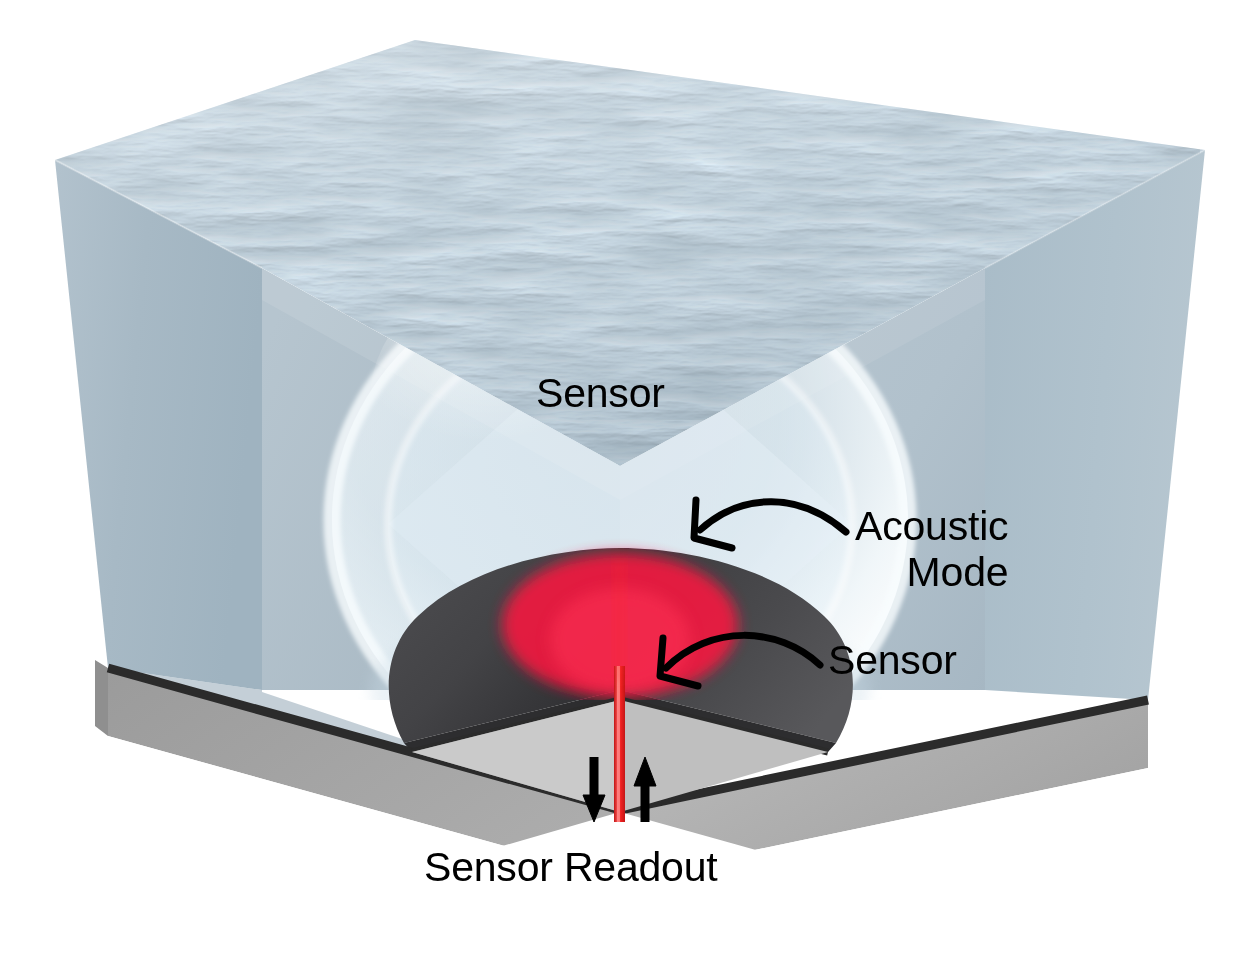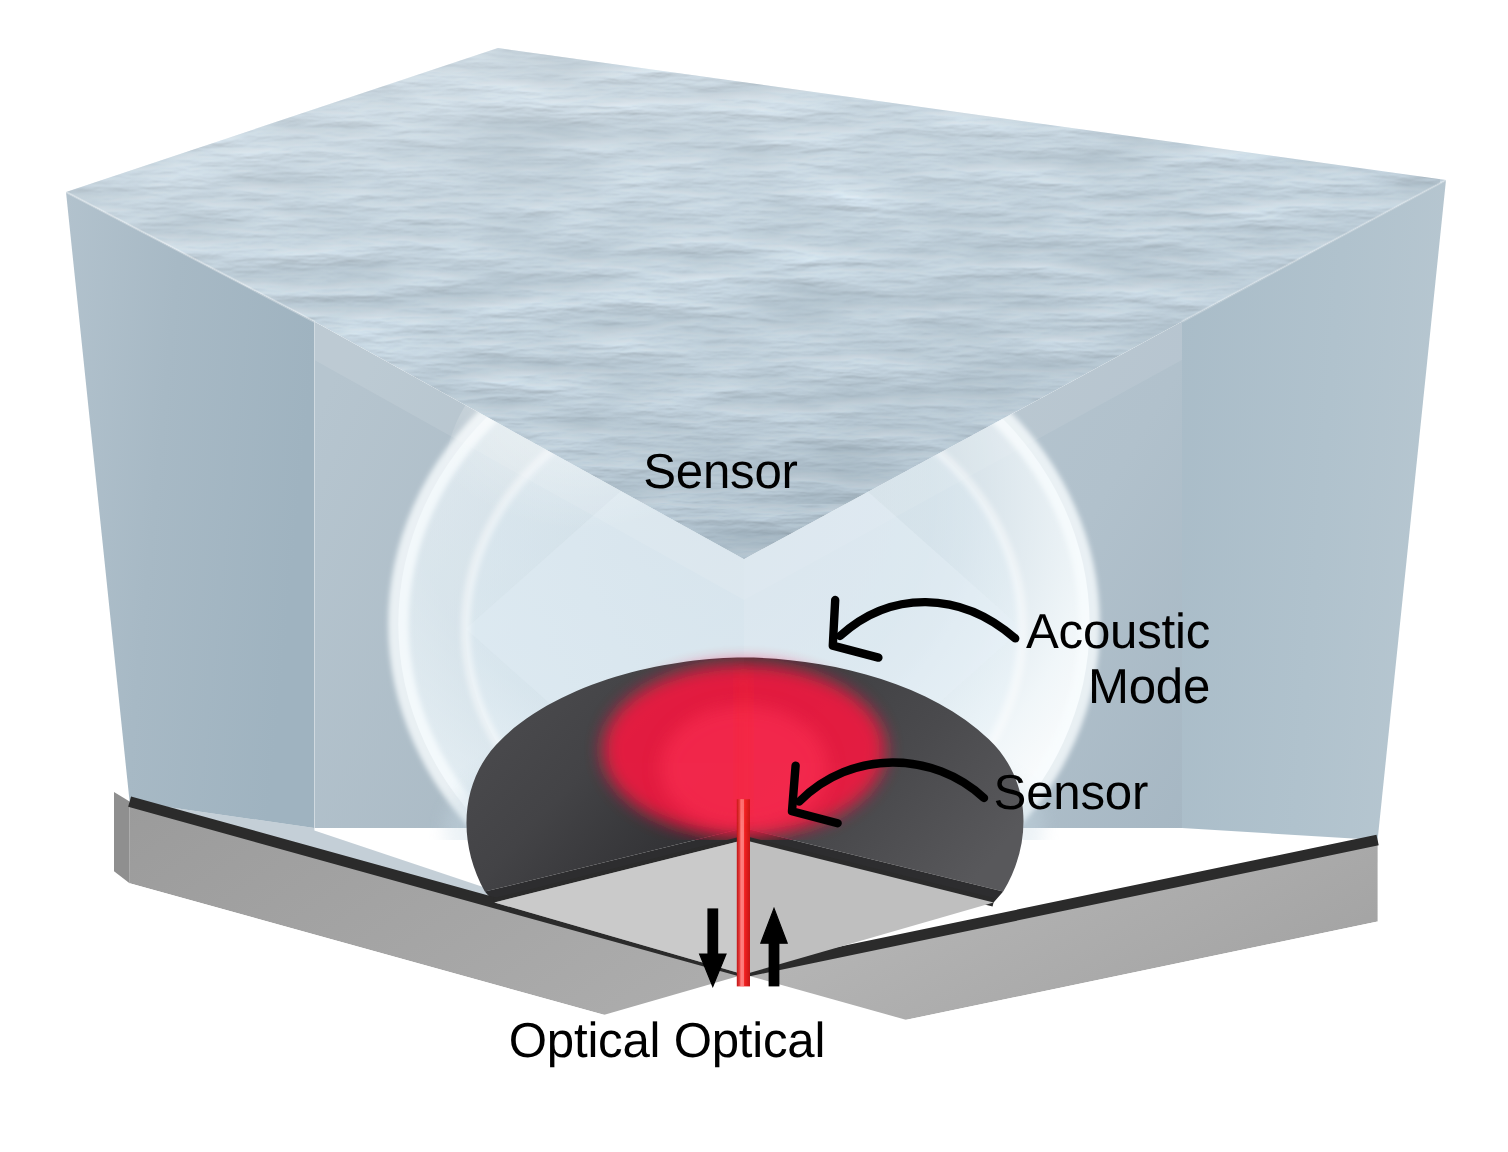--- a/index.html
+++ b/index.html
@@ -372,15 +372,15 @@
     </g>
 
   </svg>
 
   <div class="label" id="label-bubble">Sensor</div>
 
   <div class="label" id="label-acoustic"><span>Acoustic</span><br><span style="display:inline-block;width:100%;text-align:right">Mode</span></div>
 
   <div class="label" id="label-sensor">Sensor</div>
 
-  <div class="label" id="label-optical">Optical Optical</div>
+  <div class="label" id="label-optical">Sensor Readout</div>
 
 </div>
 
 </body></html>

